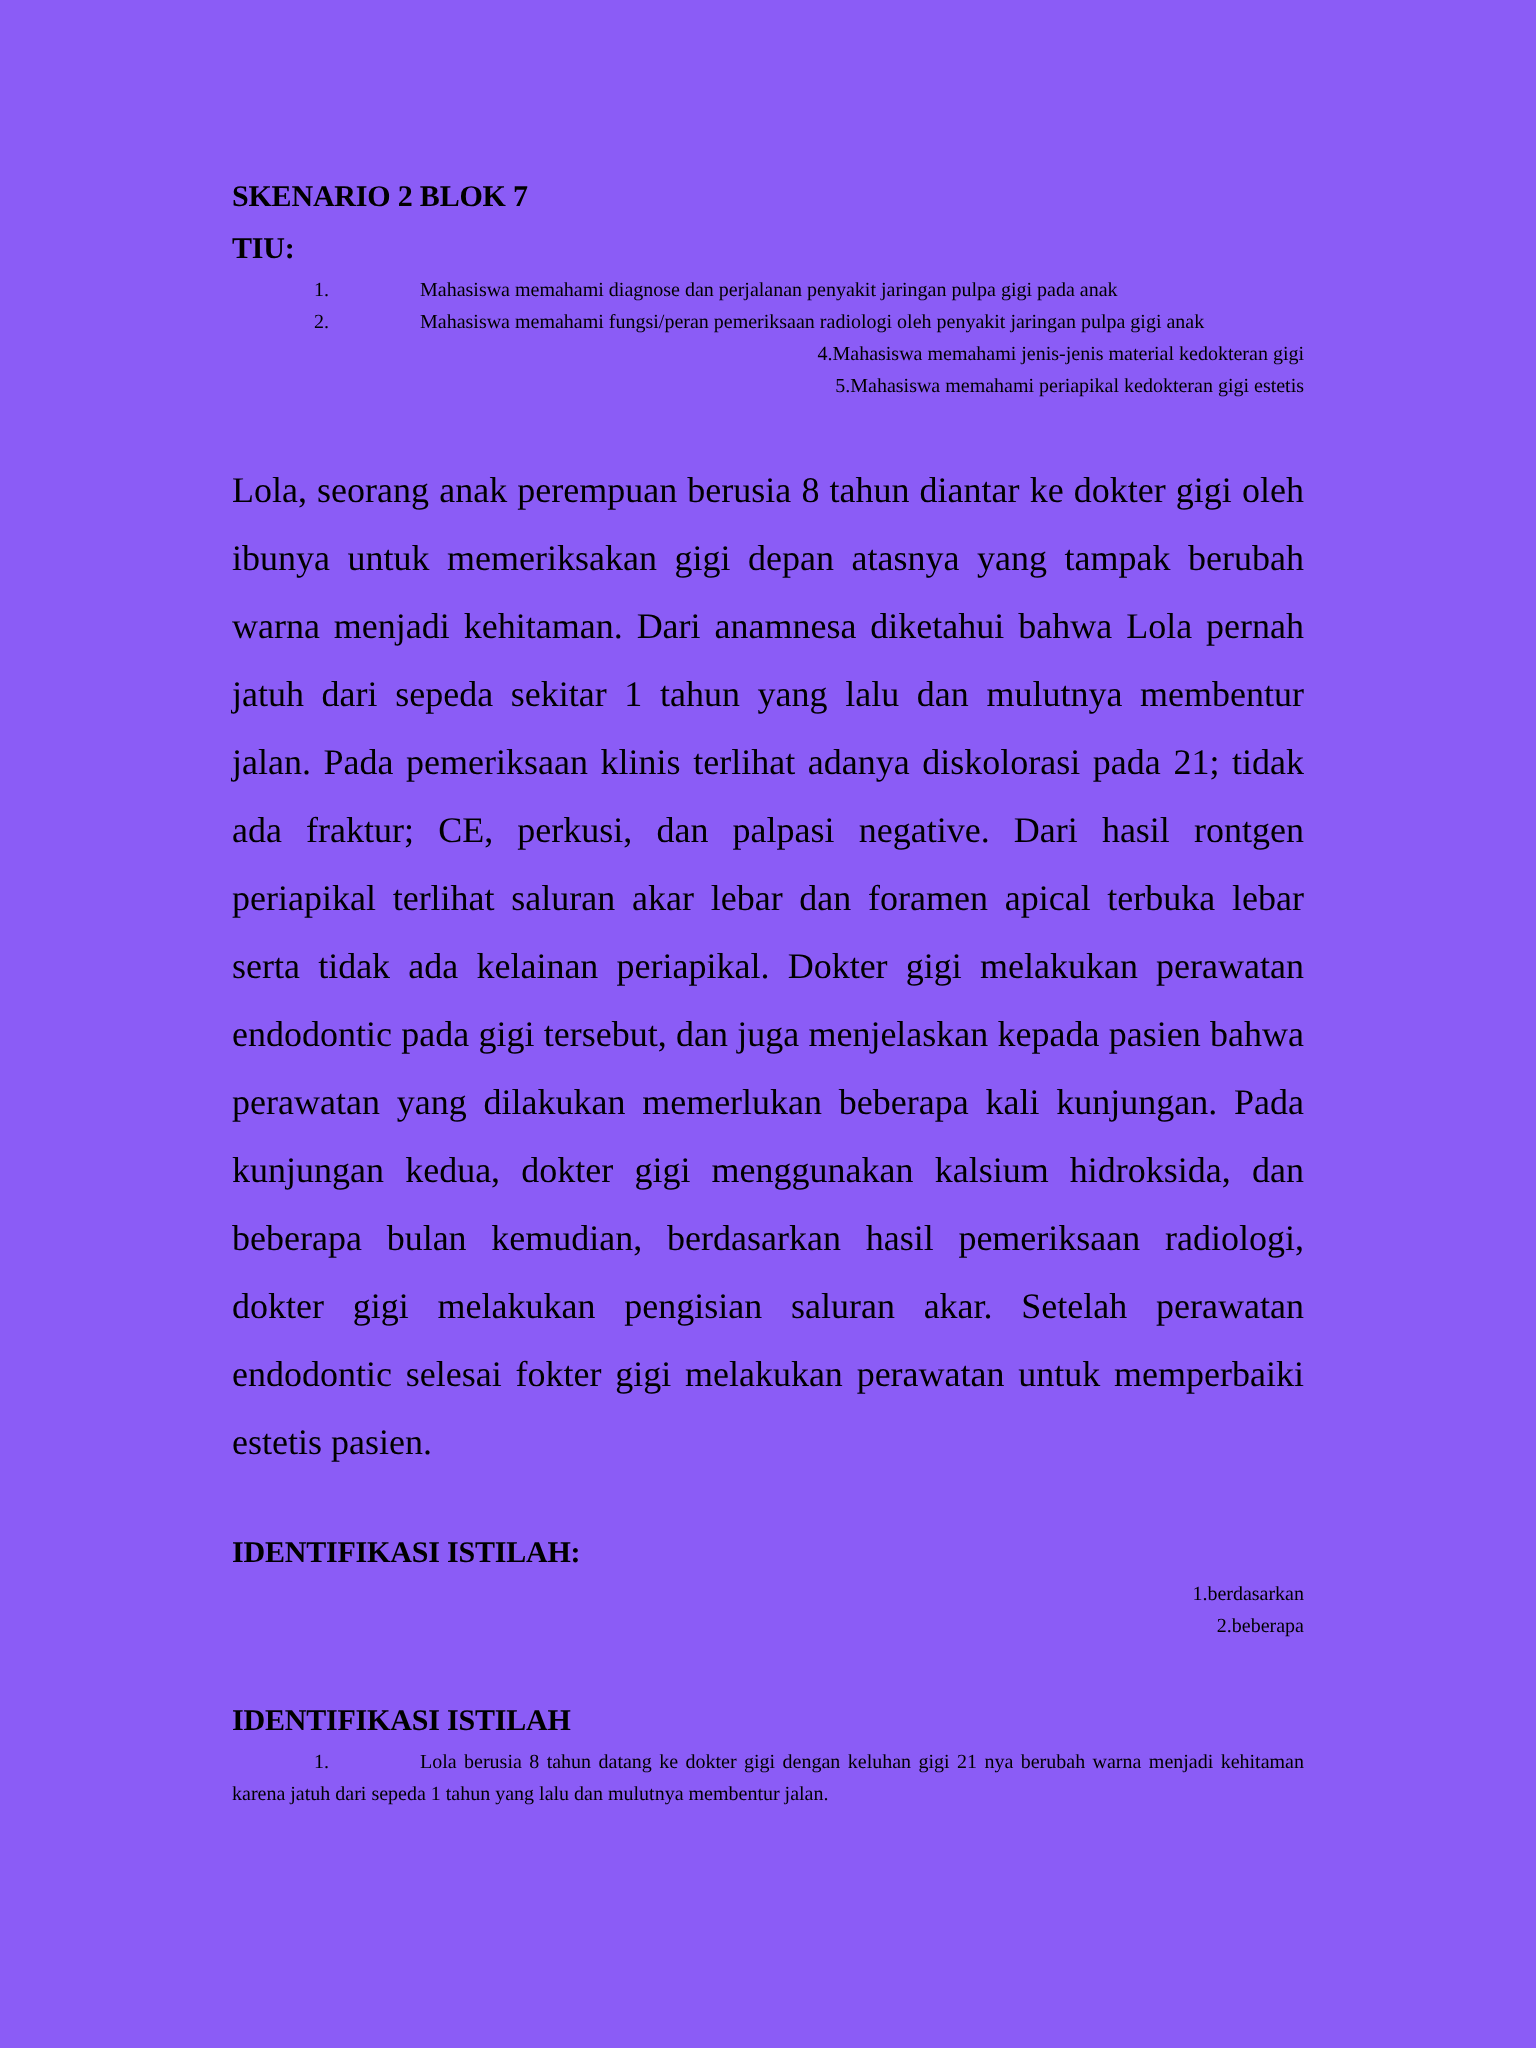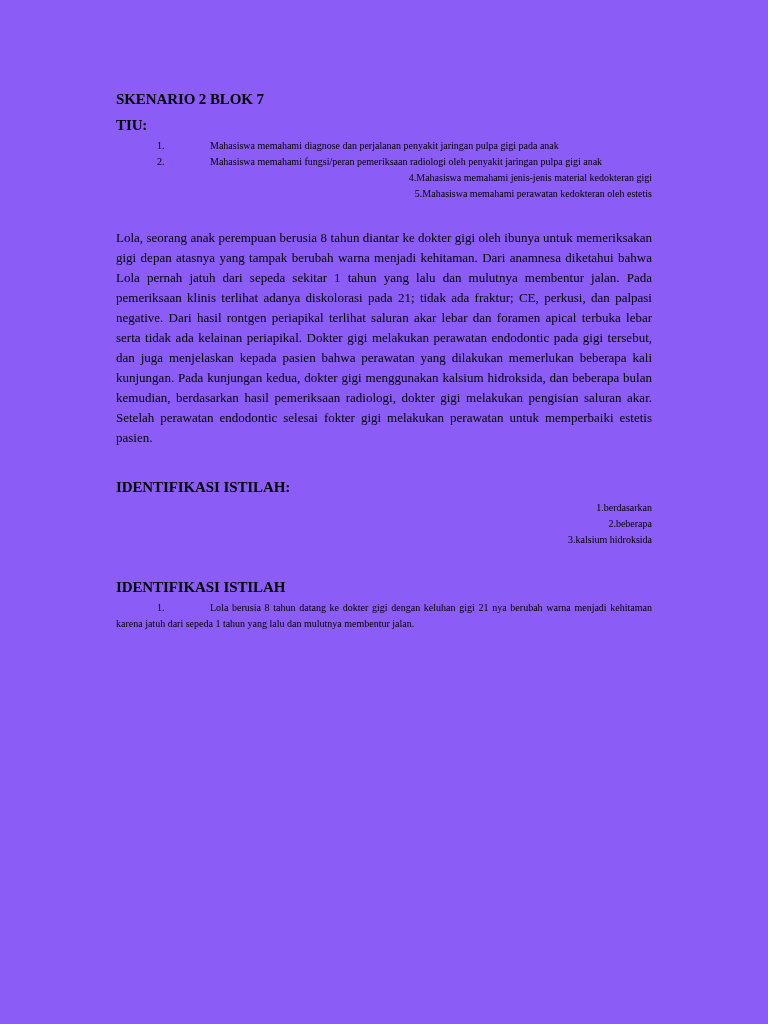--- a/index.html
+++ b/index.html
@@ -30,22 +30,22 @@
   
   .heading {
     font-weight: bold;
     font-size: 15px;
     line-height: 26px;
     letter-spacing: -0.1px;
   }
 
   
   .para {
-    font-size: 13px;
-    line-height: 20px;
+    font-size: 18px;
+    line-height: 34px;
     text-align: justify;
     text-justify: inter-word;
     margin: 0;
   }
   .para.narrative {
     text-indent: 0;
   }
 
   
   
@@ -81,35 +81,34 @@
 
     <div class="heading">TIU:</div>
 
     <p class="li"><span class="num">1.</span><span>Mahasiswa memahami diagnose dan perjalanan penyakit jaringan pulpa gigi pada anak</span></p>
 
     <p class="li"><span class="num">2.</span><span>Mahasiswa memahami fungsi/peran pemeriksaan radiologi oleh penyakit jaringan pulpa gigi anak</span></p>
 
 
     <p class="li single"><span class="num">4.</span><span>Mahasiswa memahami jenis-jenis material kedokteran gigi</span></p>
 
-    <p class="li single"><span class="num">5.</span><span>Mahasiswa memahami perawatan kedokteran oleh estetis</span></p>
+    <p class="li single"><span class="num">5.</span><span>Mahasiswa memahami periapikal kedokteran gigi estetis</span></p>
 
     <div class="spacer"></div>
 
     <p class="para narrative">Lola, seorang anak perempuan berusia 8 tahun diantar ke dokter gigi oleh ibunya untuk memeriksakan gigi depan atasnya yang tampak berubah warna menjadi kehitaman. Dari anamnesa diketahui bahwa Lola pernah jatuh dari sepeda sekitar 1 tahun yang lalu dan mulutnya membentur jalan. Pada pemeriksaan klinis terlihat adanya diskolorasi pada 21; tidak ada fraktur; CE, perkusi, dan palpasi negative. Dari hasil rontgen periapikal terlihat saluran akar lebar dan foramen apical terbuka lebar serta tidak ada kelainan periapikal. Dokter gigi melakukan perawatan endodontic pada gigi tersebut, dan juga menjelaskan kepada pasien bahwa perawatan yang dilakukan memerlukan beberapa kali kunjungan. Pada kunjungan kedua, dokter gigi menggunakan kalsium hidroksida, dan beberapa bulan kemudian, berdasarkan hasil pemeriksaan radiologi, dokter gigi melakukan pengisian saluran akar. Setelah perawatan endodontic selesai fokter gigi melakukan perawatan untuk memperbaiki estetis pasien.</p>
 
     <div class="spacer"></div>
 
     <div class="heading">IDENTIFIKASI ISTILAH:</div>
 
     <p class="li single"><span class="num">1.</span><span>berdasarkan</span></p>
 
     <p class="li single"><span class="num">2.</span><span>beberapa</span></p>
 
-    <p class="li single"><span class="num">3.</span><span>kalsium hidroksida</span></p>
 
     <div class="spacer"></div>
 
     <div class="heading">IDENTIFIKASI ISTILAH</div>
 
     <p class="li"><span class="num">1.</span><span>Lola berusia 8 tahun datang ke dokter gigi dengan keluhan gigi 21  nya berubah warna menjadi kehitaman karena jatuh dari sepeda 1 tahun yang lalu dan mulutnya membentur jalan.</span></p>
 
   </div>
 </div>
 

